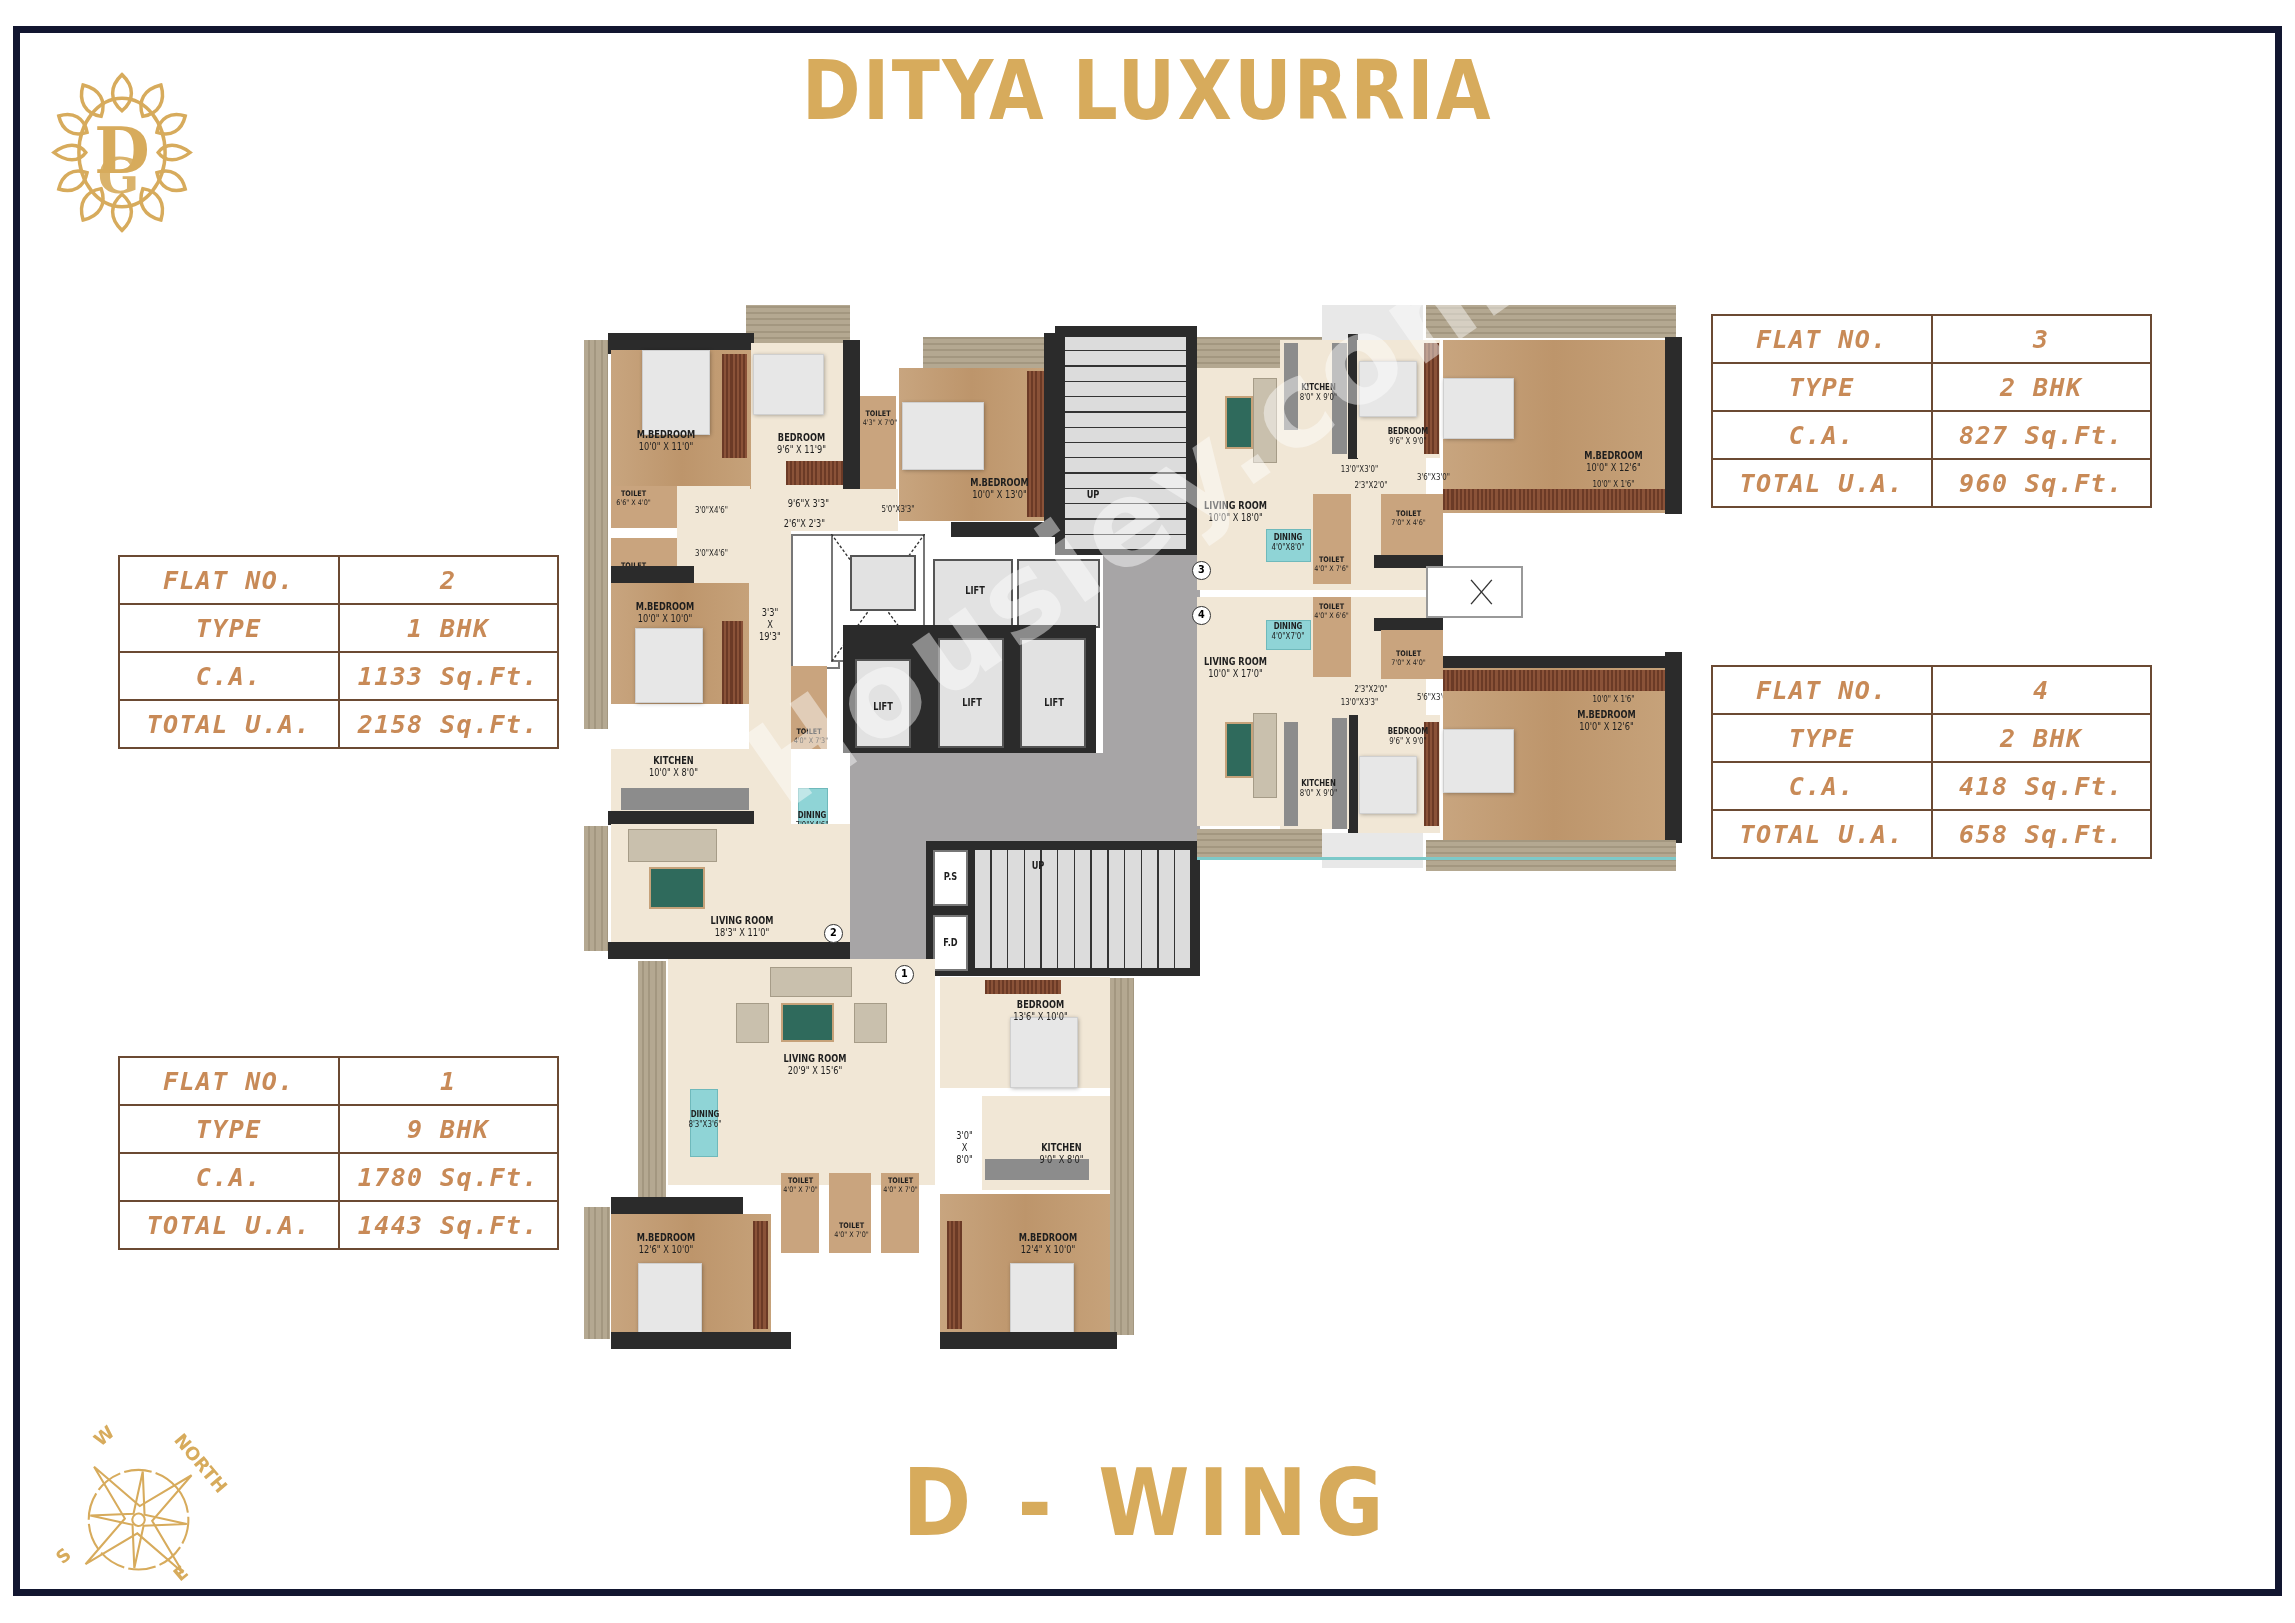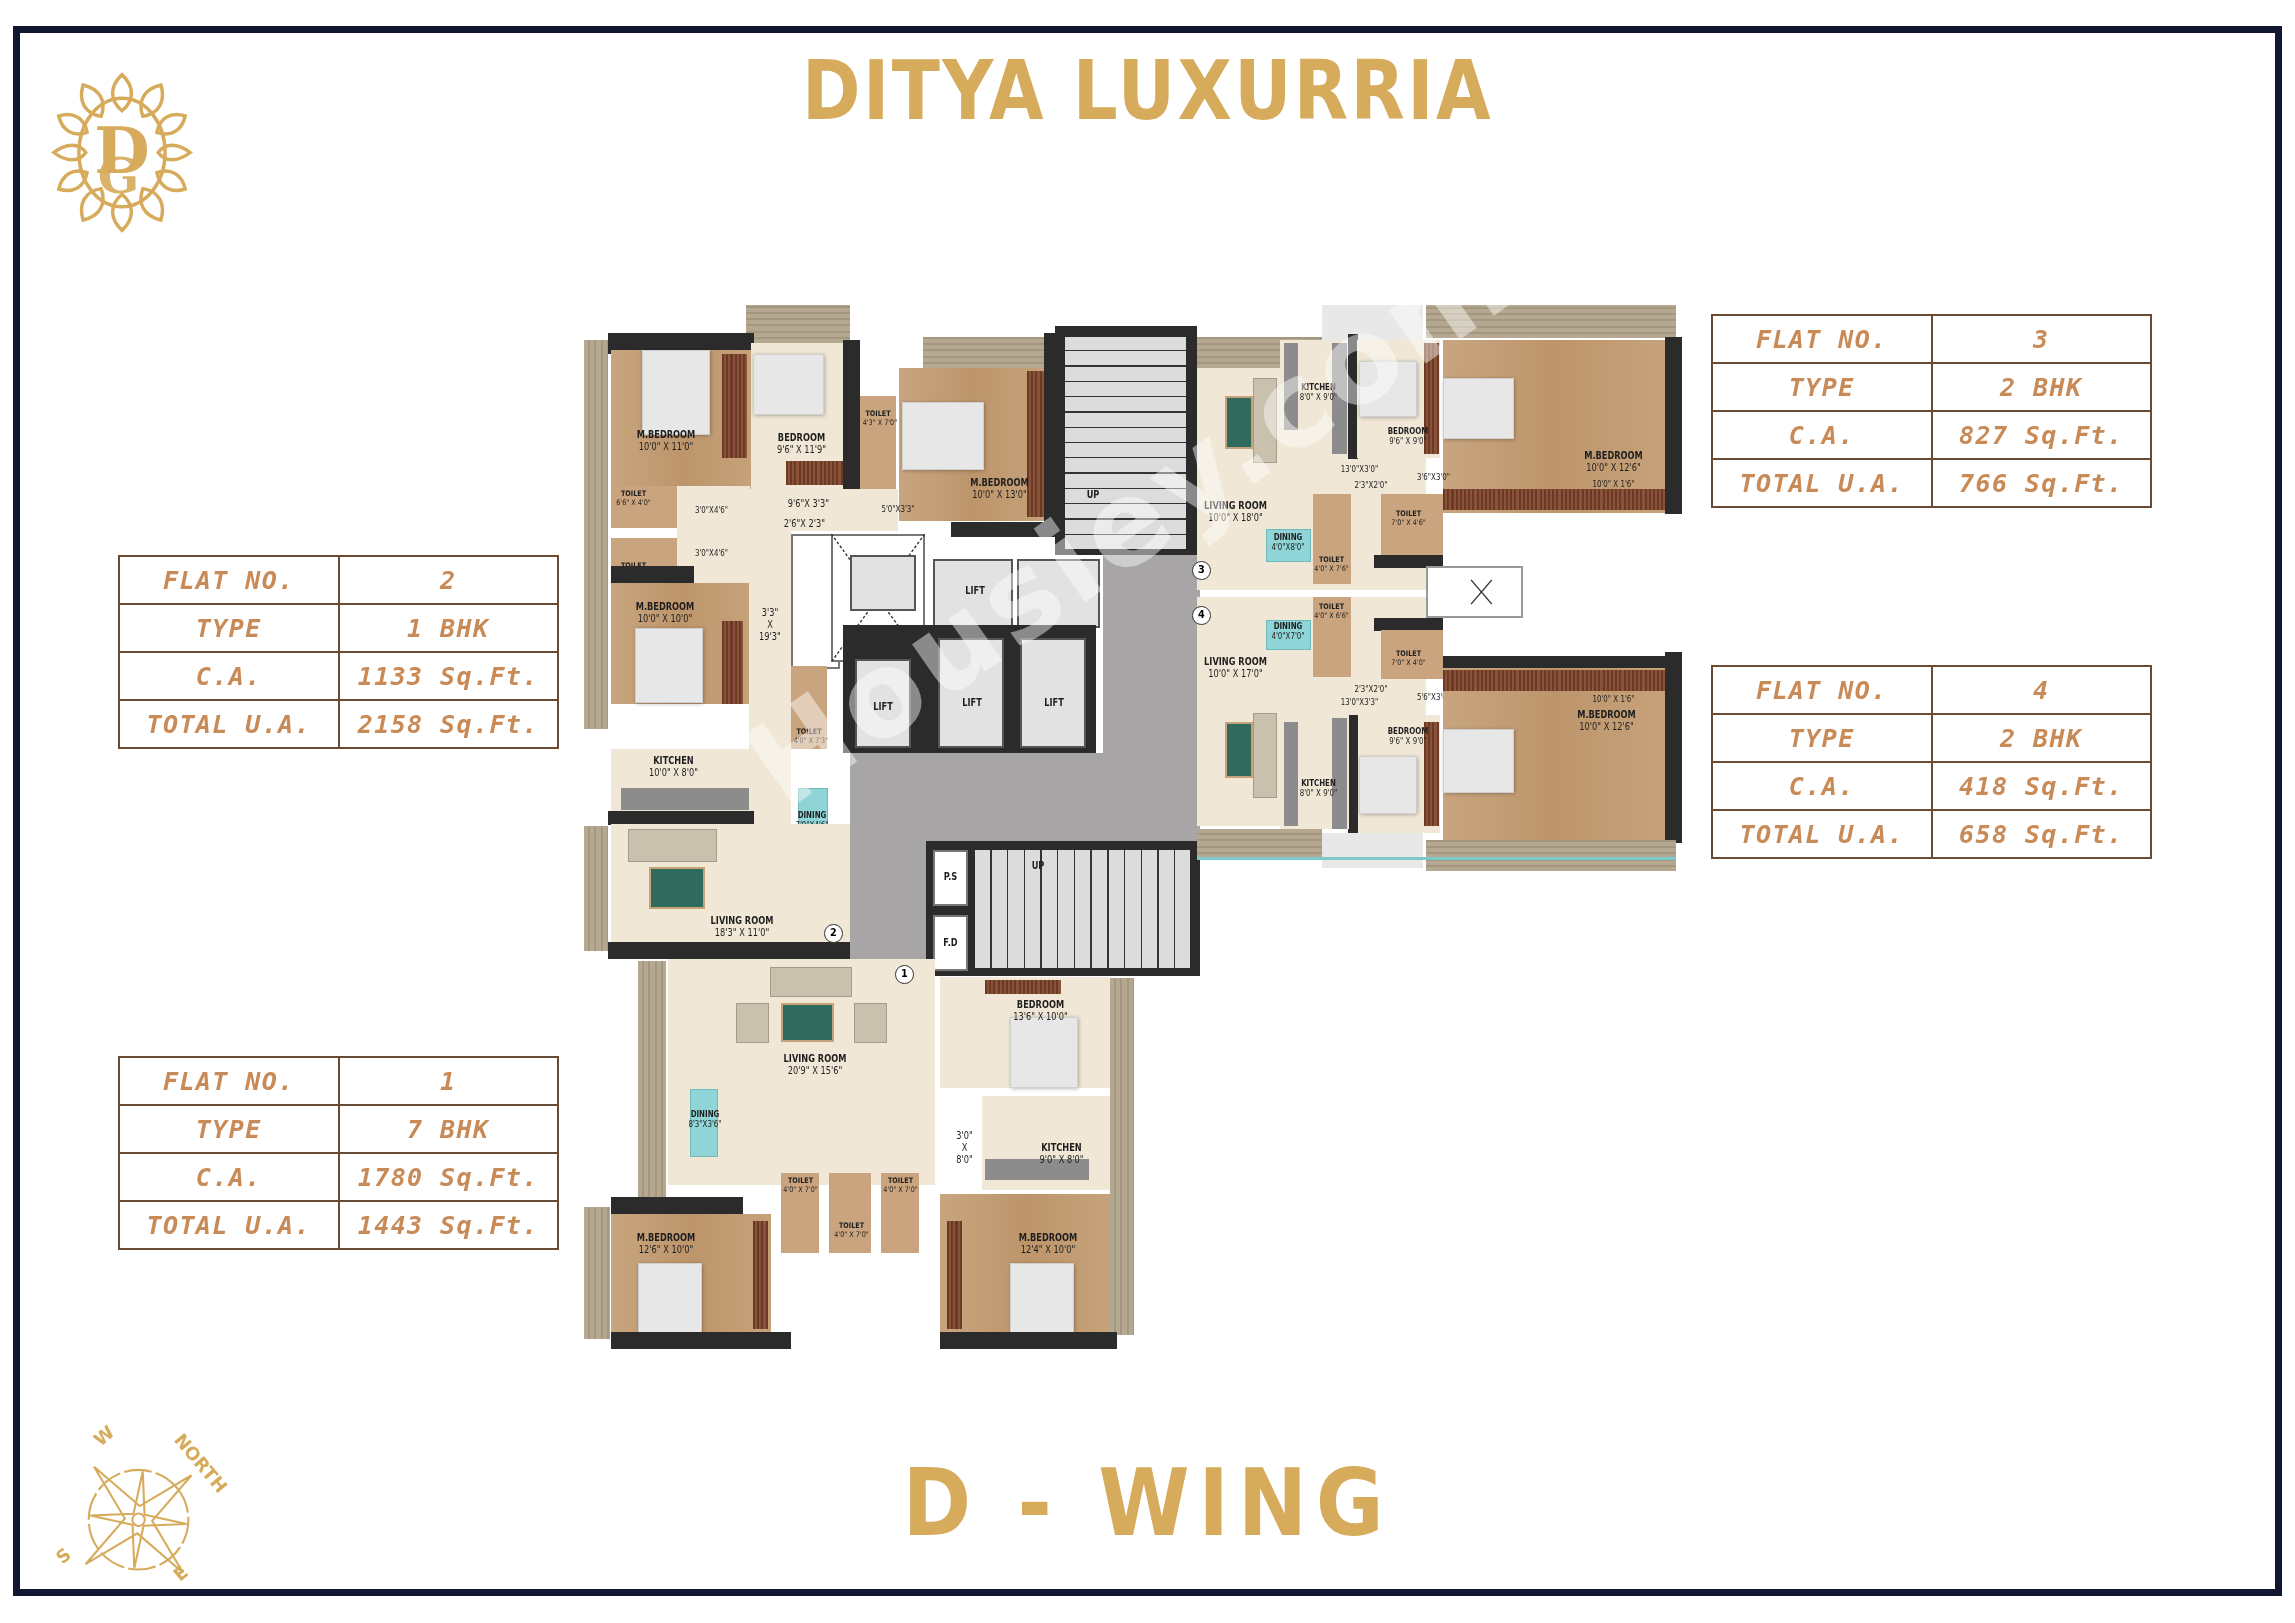--- a/index.html
+++ b/index.html
@@ -98,21 +98,21 @@
   </table>
 
 <table class="flat" style="left:118px;top:1056px;">
   <tbody>
       <tr>
         <td>FLAT NO.</td>
         <td>1</td>
       </tr>
   <tr>
         <td>TYPE</td>
-        <td>7 BHK</td>
+        <td>9 BHK</td>
       </tr>
   <tr>
         <td>C.A.</td>
         <td>1780 Sq.Ft.</td>
       </tr>
   <tr>
         <td>TOTAL U.A.</td>
         <td>1443 Sq.Ft.</td>
       </tr>
 </tbody>
@@ -127,21 +127,21 @@
   <tr>
         <td>TYPE</td>
         <td>2 BHK</td>
       </tr>
   <tr>
         <td>C.A.</td>
         <td>827 Sq.Ft.</td>
       </tr>
   <tr>
         <td>TOTAL U.A.</td>
-        <td>766 Sq.Ft.</td>
+        <td>960 Sq.Ft.</td>
       </tr>
 </tbody>
   </table>
 
 <table class="flat" style="left:1711px;top:665px;">
   <tbody>
       <tr>
         <td>FLAT NO.</td>
         <td>4</td>
       </tr>

